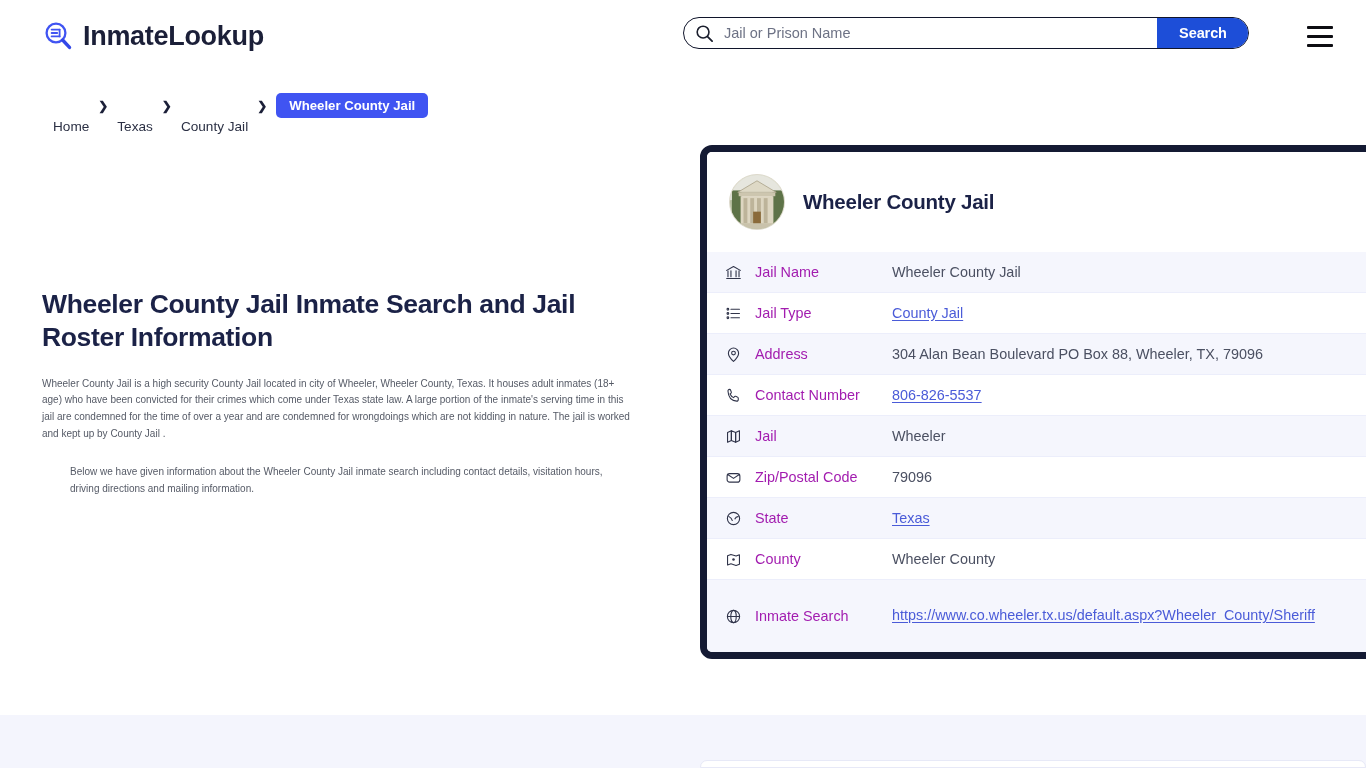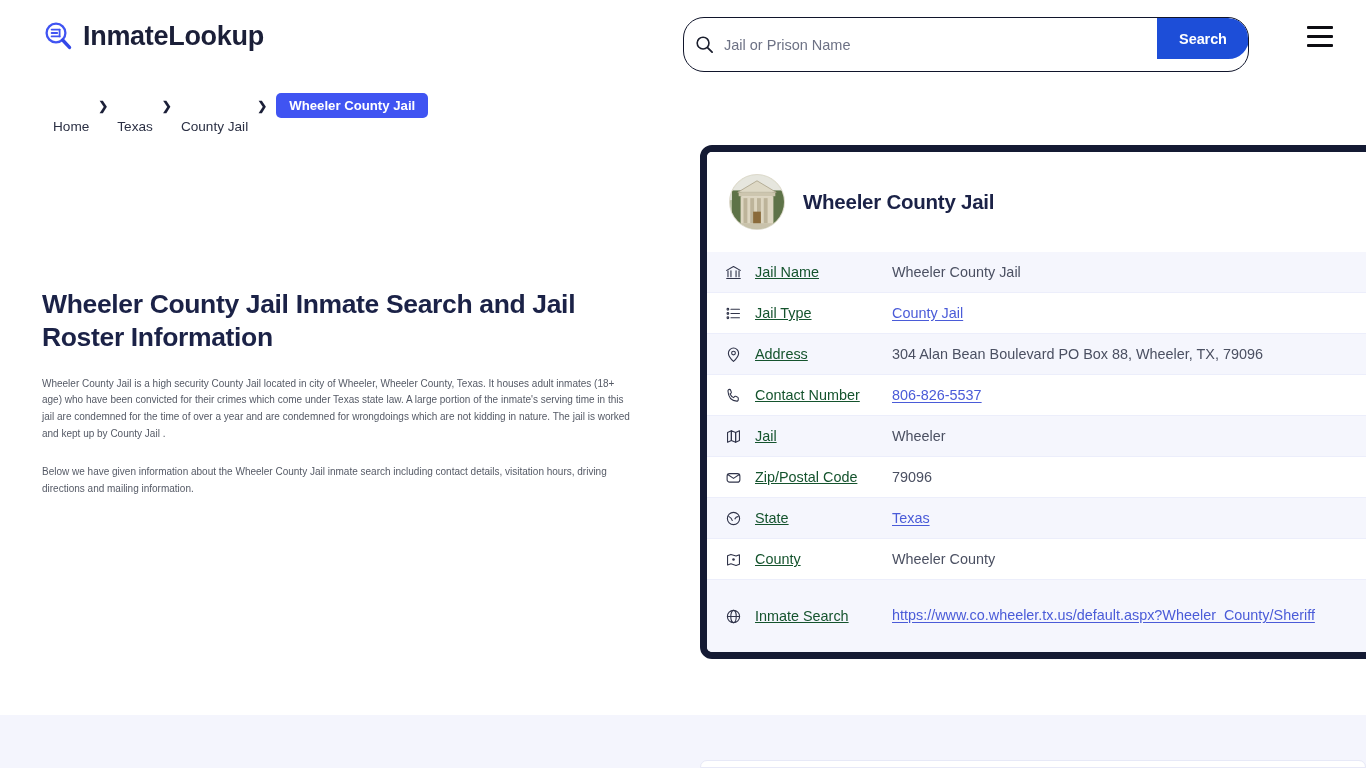--- a/index.html
+++ b/index.html
@@ -30,25 +30,25 @@
     font-size: 27px;
     font-weight: 700;
     color: #1b1f38;
     letter-spacing: -0.3px;
     white-space: nowrap;
   }
 
   .searchbar {
     position: absolute;
     left: 683px; top: 17px;
-    width: 566px; height: 55px;
+    width: 566px; height: 32px;
     border: 1.6px solid #10152b;
     border-radius: 21px;
     background: #ffffff;
-    display: flex; 
+    display: flex; align-items: center;
     overflow: hidden;
   }
   .search-icon-wrap {
     width: 40px; height: 100%;
     display: flex; align-items: center; justify-content: center;
     flex: none;
   }
   .search-input {
     flex: 1 1 auto;
     height: 100%;
@@ -133,21 +133,21 @@
     color: #1b2247;
     letter-spacing: -0.35px;
   }
   .para {
     margin: 0 0 22px 0;
     font-size: 10px;
     line-height: 1.66;
     color: #555a66;
     max-width: 588px;
   }
-  .para:last-child { margin-bottom: 0; }
+  .para:last-child { margin-bottom: 0; margin-left: 28px; }
 
   
   .info-card {
     position: absolute;
     left: 700px; top: 145px;
     width: 690px;
     background: #ffffff;
     border: 7px solid #141a33;
     border-radius: 12px;
     overflow: hidden;
@@ -188,23 +188,22 @@
   .row:last-child { border-bottom: 0; }
   .row-icon {
     width: 30px; flex: none;
     display: flex; align-items: center; justify-content: flex-start;
     color: #30344a;
   }
   .row-label {
     flex: none;
     width: 137px;
     font-size: 14.4px;
-    color: #14532d;
+    color: #a21caf;
     padding-right: 4px;
-    text-decoration: underline;
   }
   .row-value {
     flex: 1 1 auto;
     font-size: 14.4px;
     color: #4b5062;
     padding-right: 14px;
     word-break: break-word;
   }
   .row-value a, .link {
     color: #4a5bd8;

